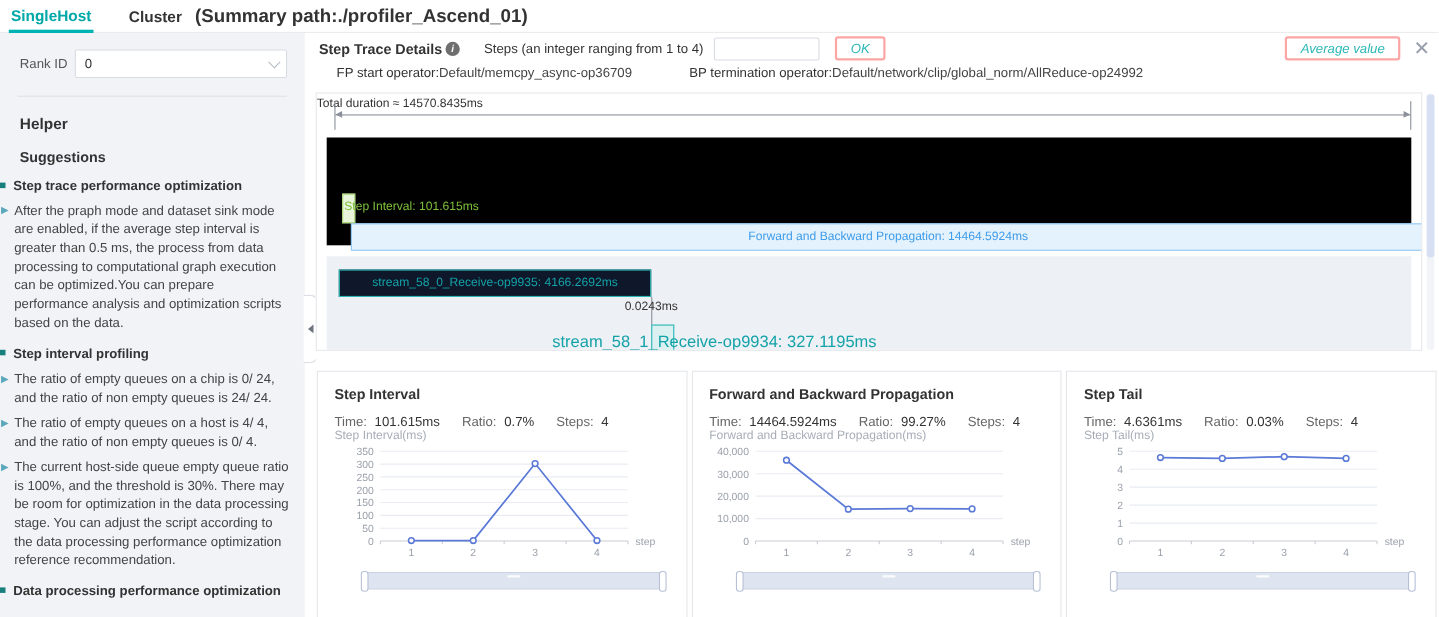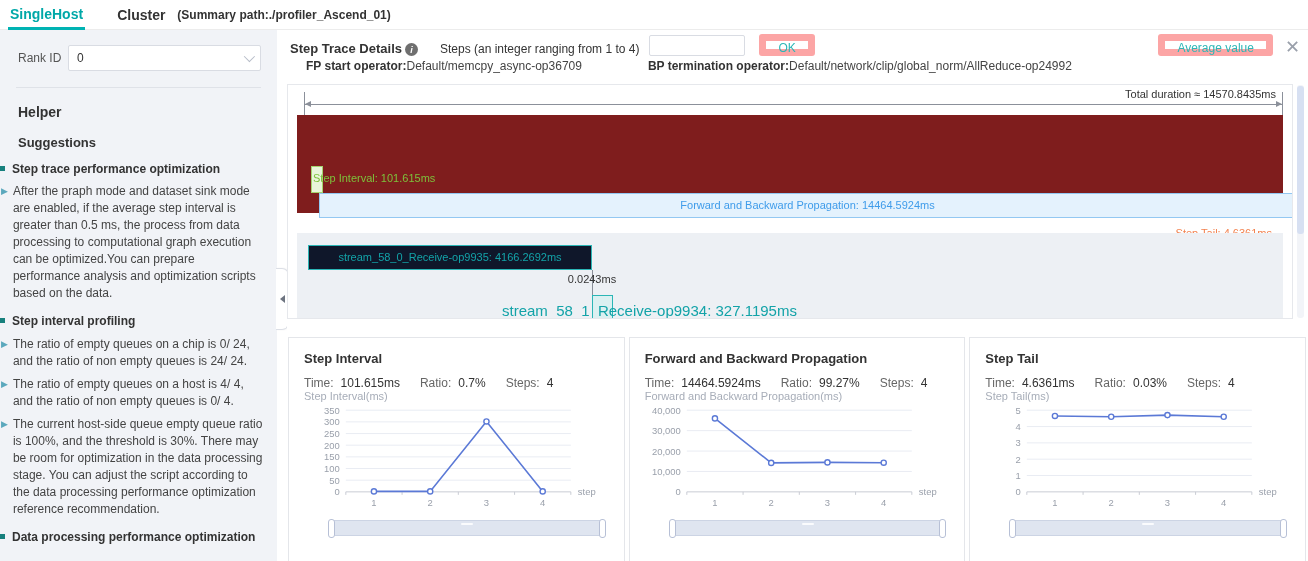--- a/index.html
+++ b/index.html
@@ -5,21 +5,21 @@
   * { box-sizing: border-box; margin: 0; padding: 0; }
   html,body { width:1308px; height:561px; background:#fff; font-family:"Liberation Sans", sans-serif; overflow:hidden; }
   body { position:relative; color:#333; }
 
   
   .topbar { position:absolute; left:0; top:0; width:1308px; height:30px; background:#fff; border-bottom:1px solid #ececec; display:flex; align-items:center; }
   .tab { font-weight:bold; font-size:14px; cursor:pointer; }
   .tab-active { color:#00a8a8; margin-left:10px; position:relative; height:30px; line-height:28px; }
   .tab-active .underline { position:absolute; left:-2px; right:-2px; bottom:0; height:3px; background:#00b3b3; }
   .tab-plain { color:#333; margin-left:34px; }
-  .summary { font-weight:bold; font-size:12px; color:#333; margin-left:12px; }
+  .summary { font-weight:bold; font-size:17px; color:#333; margin-left:12px; }
 
   
   .sidebar { position:absolute; left:0; top:30px; width:277px; height:531px; background:#f1f3f7; overflow:hidden; }
   .rank-row { margin:15px 16px 0 18px; display:flex; align-items:center; }
   .rank-label { font-size:12px; color:#555; width:50px; }
   .select { flex:1; height:26px; background:#fff; border:1px solid #d9dce3; border-radius:2px; display:flex; align-items:center; padding:0 8px; font-size:12px; color:#333; cursor:pointer; }
   .select .sel-val { flex:1; }
   .chevron { width:8px; height:8px; border-right:1.5px solid #b6bcc8; border-bottom:1.5px solid #b6bcc8; transform:rotate(45deg) translateY(-2px); }
   .divider { border:none; border-top:1px solid #dfe2e8; margin:16px 16px 0 16px; }
   .helper-title { margin:16px 18px 0; font-size:14px; font-weight:bold; color:#333; }
@@ -29,45 +29,45 @@
   .bullet { flex:0 0 5px; width:5px; height:5px; background:#17807d; margin:5px 7px 0 0; }
   .sugg-item { display:flex; font-size:12px; color:#444; line-height:1.42; margin-top:6px; }
   .tri-marker { flex:0 0 auto; font-size:9px; color:#5ba8bd; margin:2px 5px 0 1px; }
 
   .collapse-handle { position:absolute; left:276px; top:268px; width:13px; height:62px; background:#fff; border:1px solid #dcdfe6; border-left:none; border-radius:0 7px 7px 0; display:flex; align-items:center; justify-content:center; cursor:pointer; box-shadow:1px 0 2px rgba(0,0,0,.05); }
   .collapse-arrow { width:0; height:0; border-top:4px solid transparent; border-bottom:4px solid transparent; border-right:5px solid #6d7480; }
 
   
   .main { position:absolute; left:287px; top:30px; right:0; bottom:0; background:#fff; }
 
-  .trace-row1 { position:absolute; left:3px; right:0; top:2px; height:24px; display:flex; align-items:flex-end; }
+  .trace-row1 { position:absolute; left:3px; right:0; top:2px; height:24px; display:flex; align-items:center; }
   .trace-title { font-size:13px; font-weight:bold; color:#333; }
   .info-icon { width:13px; height:13px; border-radius:50%; background:#6f6f6f; color:#fff; font-size:9px; font-weight:bold; display:inline-flex; align-items:center; justify-content:center; margin-left:3px; cursor:pointer; font-style:italic; }
   .steps-label { margin-left:22px; font-size:12px; color:#333; }
   .steps-input { margin-left:10px; width:96px; height:21px; border:1px solid #d9dce3; border-radius:2px; outline:none; font-size:12px; padding:0 6px; }
-  .btn-teal { margin-left:14px; height:22px; padding:0 12px; background:#fff; border:7px solid #fca5a5; border-radius:3px; color:#2db7b7; font-size:12px; cursor:pointer; font-family:"Liberation Sans", sans-serif; }
+  .btn-teal { margin-left:14px; height:22px; padding:0 12px; background:#fff; border:2px solid #fca5a5; border-radius:3px; color:#2db7b7; font-size:12px; cursor:pointer; font-family:"Liberation Sans", sans-serif;font-style:italic; }
   .spacer { flex:1; }
   .avg-btn { margin-left:0; }
   .close-icon { margin:0 8px 0 12px; font-size:18px; color:#9aa0ab; cursor:pointer; line-height:1; font-weight:300; }
 
   .trace-row2 { position:absolute; left:3px; top:29px; height:16px; display:flex; font-size:12px; color:#333; }
-  .op-label { font-weight:bold;padding-left:16px; }
+  .op-label { font-weight:normal;padding-left:16px; }
   .op-value { color:#444; }
-  .bp-group { margin-left:50px; }
+  .bp-group { margin-left:36px; }
 
   
   .timeline-panel { position:absolute; left:0; top:54px; width:1006px; height:235px; border:1px solid #e6e8ec; background:#fff; overflow:hidden; }
-  .measure-label { position:absolute; left:0; right:16px; top:3px; text-align:right; font-size:11px; color:#333; }
+  .measure-label { position:absolute; left:0; right:4px; top:3px; text-align:left; font-size:11px; color:#333; }
   .measure-line { position:absolute; left:17px; right:10px; top:19px; border-top:1px solid #8b909a; }
   .measure-bar-l { position:absolute; left:16px; top:7px; width:1px; height:26px; background:#8b909a; }
   .measure-bar-r { position:absolute; right:9px; top:7px; width:1px; height:26px; background:#8b909a; }
   .arrow-l { position:absolute; left:17px; top:16px; width:0; height:0; border-top:3.5px solid transparent; border-bottom:3.5px solid transparent; border-right:6px solid #8b909a; }
   .arrow-r { position:absolute; right:10px; top:16px; width:0; height:0; border-top:3.5px solid transparent; border-bottom:3.5px solid transparent; border-left:6px solid #8b909a; }
 
-  .band1 { position:absolute; left:9px; right:9px; top:30px; height:98px; background:#7f1d1d; }
+  .band1 { position:absolute; left:9px; right:9px; top:40px; height:98px; background:#000000; }
   .band2 { position:absolute; left:9px; right:9px; top:148px; height:87px; background:#edf0f4; }
 
   .green-box { position:absolute; left:14px; top:51px; width:12px; height:27px; background:#e9f5da; border:1px solid #a5d46f; }
   .green-label { position:absolute; left:16px; top:57px; font-size:11px; color:#7dc13b; white-space:nowrap; }
   .blue-box { position:absolute; left:22px; top:78px; width:977px; height:25px; background:#e4f2fd; border:1px solid #93c8f2; text-align:center; line-height:23px; font-size:11px; color:#3f9cea; }
   .orange-label { position:absolute; right:11px; top:112px; font-size:11px; color:#f3824f; }
 
   .teal-box1 { position:absolute; left:20px; top:160px; width:284px; height:25px; background:#0f172a; border:1px solid #2bb6b6; text-align:center; line-height:23px; font-size:11px; color:#13a3a8; }
   .vline { position:absolute; left:304px; top:185px; width:1px; height:50px; background:#8a8f99; }
   .gap-label { position:absolute; left:258px; top:188px; width:92px; text-align:center; font-size:11px; color:#333; }

